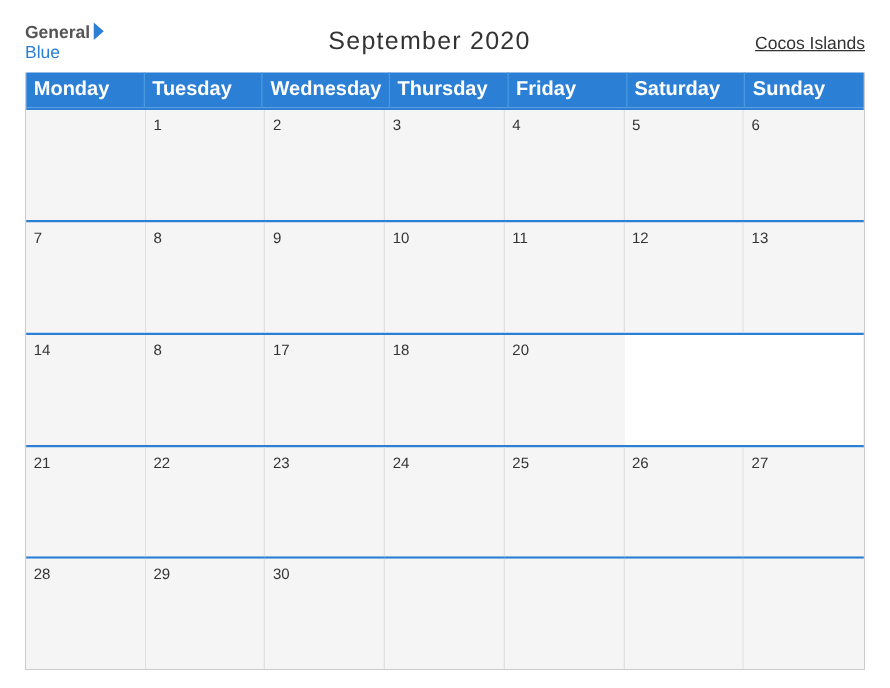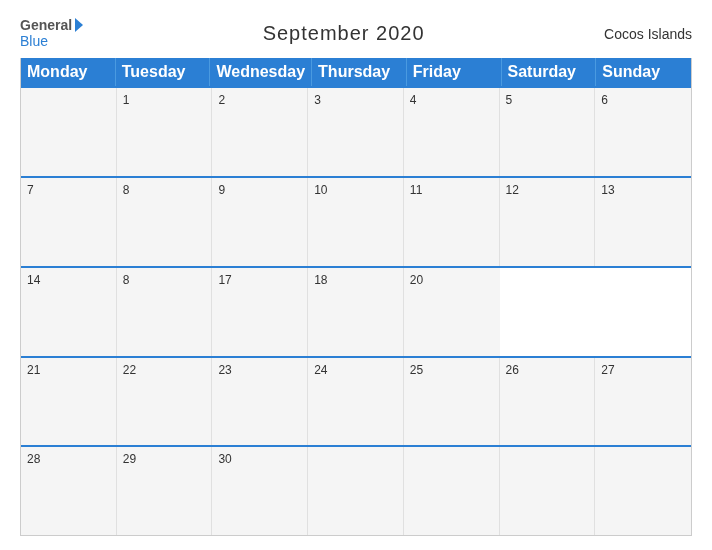--- a/index.html
+++ b/index.html
@@ -31,20 +31,21 @@
     }
     .month-title {
       font-size: 20px;
       font-weight: 400;
       color: #333;
       letter-spacing: 1px;
     }
     .region {
       font-size: 14px;
       color: #333;
+      text-decoration: underline;
     }
     .calendar {
       flex: 1;
       border: 1px solid #ccc;
       border-top: none;
       display: flex;
       flex-direction: column;
     }
     .cal-header-row {
       display: grid;

